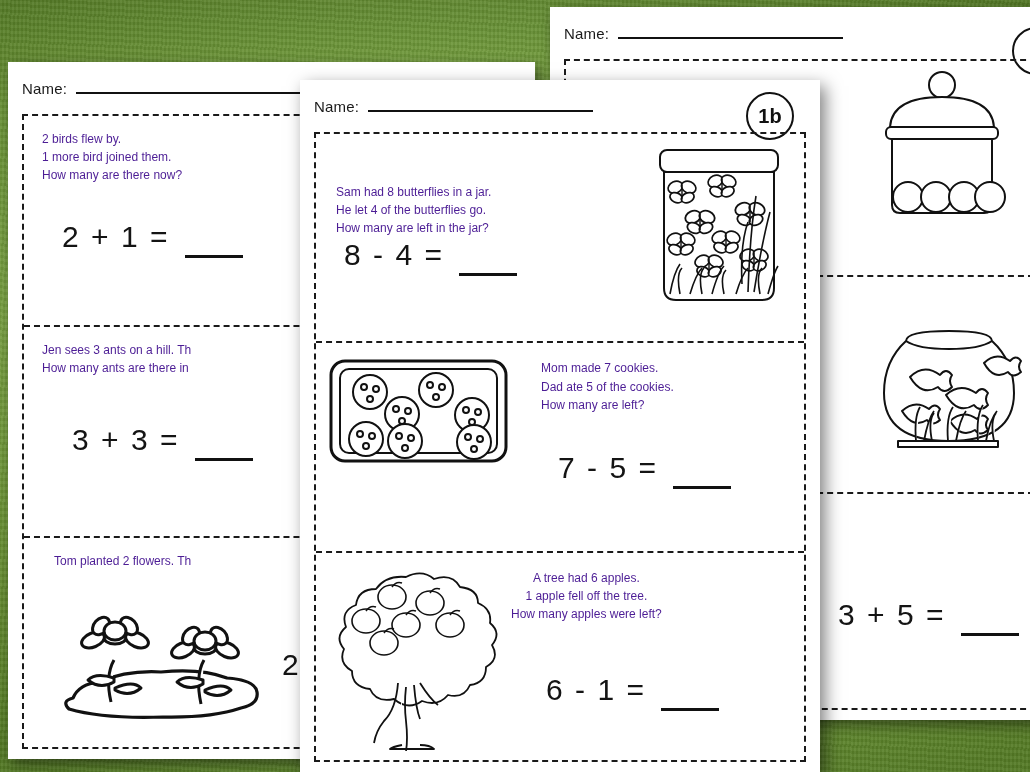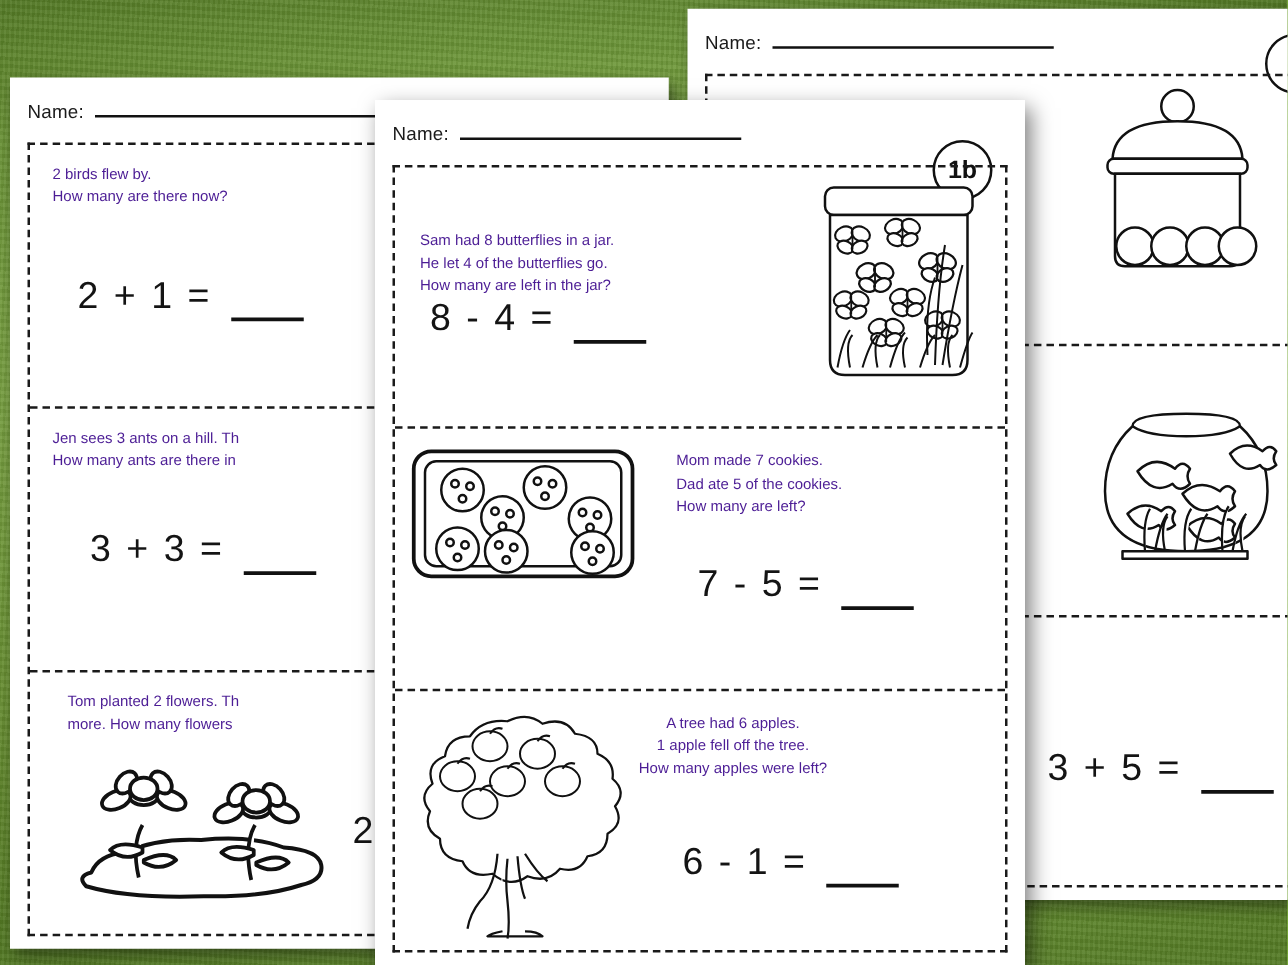--- a/index.html
+++ b/index.html
@@ -27,21 +27,21 @@
   .inner{position:absolute;inset:0;padding:0 14px;box-sizing:border-box;}
 
   
   .namerow{display:flex;align-items:baseline;height:52px;padding-top:14px;box-sizing:border-box;}
   .namelabel{font-size:15px;color:#1a1a1a;letter-spacing:.2px;font-family:"Liberation Sans",sans-serif;}
   .nameline{flex:0 0 auto;width:225px;border-bottom:2.6px solid #111;margin-left:9px;height:16px;}
   .badge{position:absolute;width:44px;height:44px;border:2px solid #111;border-radius:50%;
          display:flex;align-items:center;justify-content:center;
          font-size:20px;font-weight:bold;color:#111;background:#fff;}
   .s1 .badge{right:26px;top:20px;}
-  .s2 .badge{right:26px;top:32px;}
+  .s2 .badge{right:26px;top:12px;}
   .s3 .badge{right:-10px;top:20px;}
 
   
   .probs{position:absolute;left:14px;right:14px;top:52px;bottom:10px;
          border:2px dashed #1a1a1a;box-sizing:border-box;display:flex;flex-direction:column;}
   .prob{flex:1 1 0;position:relative;box-sizing:border-box;border-bottom:2px dashed #1a1a1a;overflow:hidden;}
   .prob:last-child{border-bottom:none;}
 
   .ptext{position:absolute;font-size:12px;line-height:1.52;color:#4c1d95;white-space:nowrap;}
   .peq{position:absolute;font-size:30px;color:#141414;letter-spacing:2px;white-space:nowrap;}
@@ -90,20 +90,21 @@
       <span class="namelabel">Name:</span>
       <span class="nameline"></span>
     </div>
     <div class="badge">1a</div>
 
     <div class="probs">
 
       <div class="prob p1">
         <div class="ptext">
           <div>2 birds flew by.</div>
+          <div>1 more bird joined them.</div>
           <div>How many are there now?</div>
         </div>
         <div class="peq">
           <span>2</span>
           <span>+</span>
           <span>1</span>
           <span>=</span>
           <span class="blank"></span>
         </div>
       </div>
@@ -118,21 +119,20 @@
           <span>+</span>
           <span>3</span>
           <span>=</span>
           <span class="blank"></span>
         </div>
       </div>
 
       <div class="prob p3">
         <div class="ptext">
           <div>Tom planted 2 flowers. Th</div>
-          <div>more. How many flowers</div>
         </div>
         <div class="art">
           <svg width="215" height="125" viewBox="0 0 215 125">
             <g fill="#fff" stroke="#111" stroke-width="3.2" stroke-linejoin="round">
               <path d="M20 105 q-8-8 4-11 q6-14 26-16 q28-12 62-10 q40-4 66 6 q28 2 30 14 q2 12-16 16 q-30 10-78 9 q-60 2-94-8z"></path>
             </g>
             <g fill="#fff" stroke="#111" stroke-width="3" stroke-linejoin="round">
               <path d="M62 98 q-6-26 3-42"></path>
               <path d="M65 74 q-18-6-26 2 q12 10 26 2z"></path>
               <path d="M66 84 q18-8 26 0 q-12 10-26 2z"></path>

